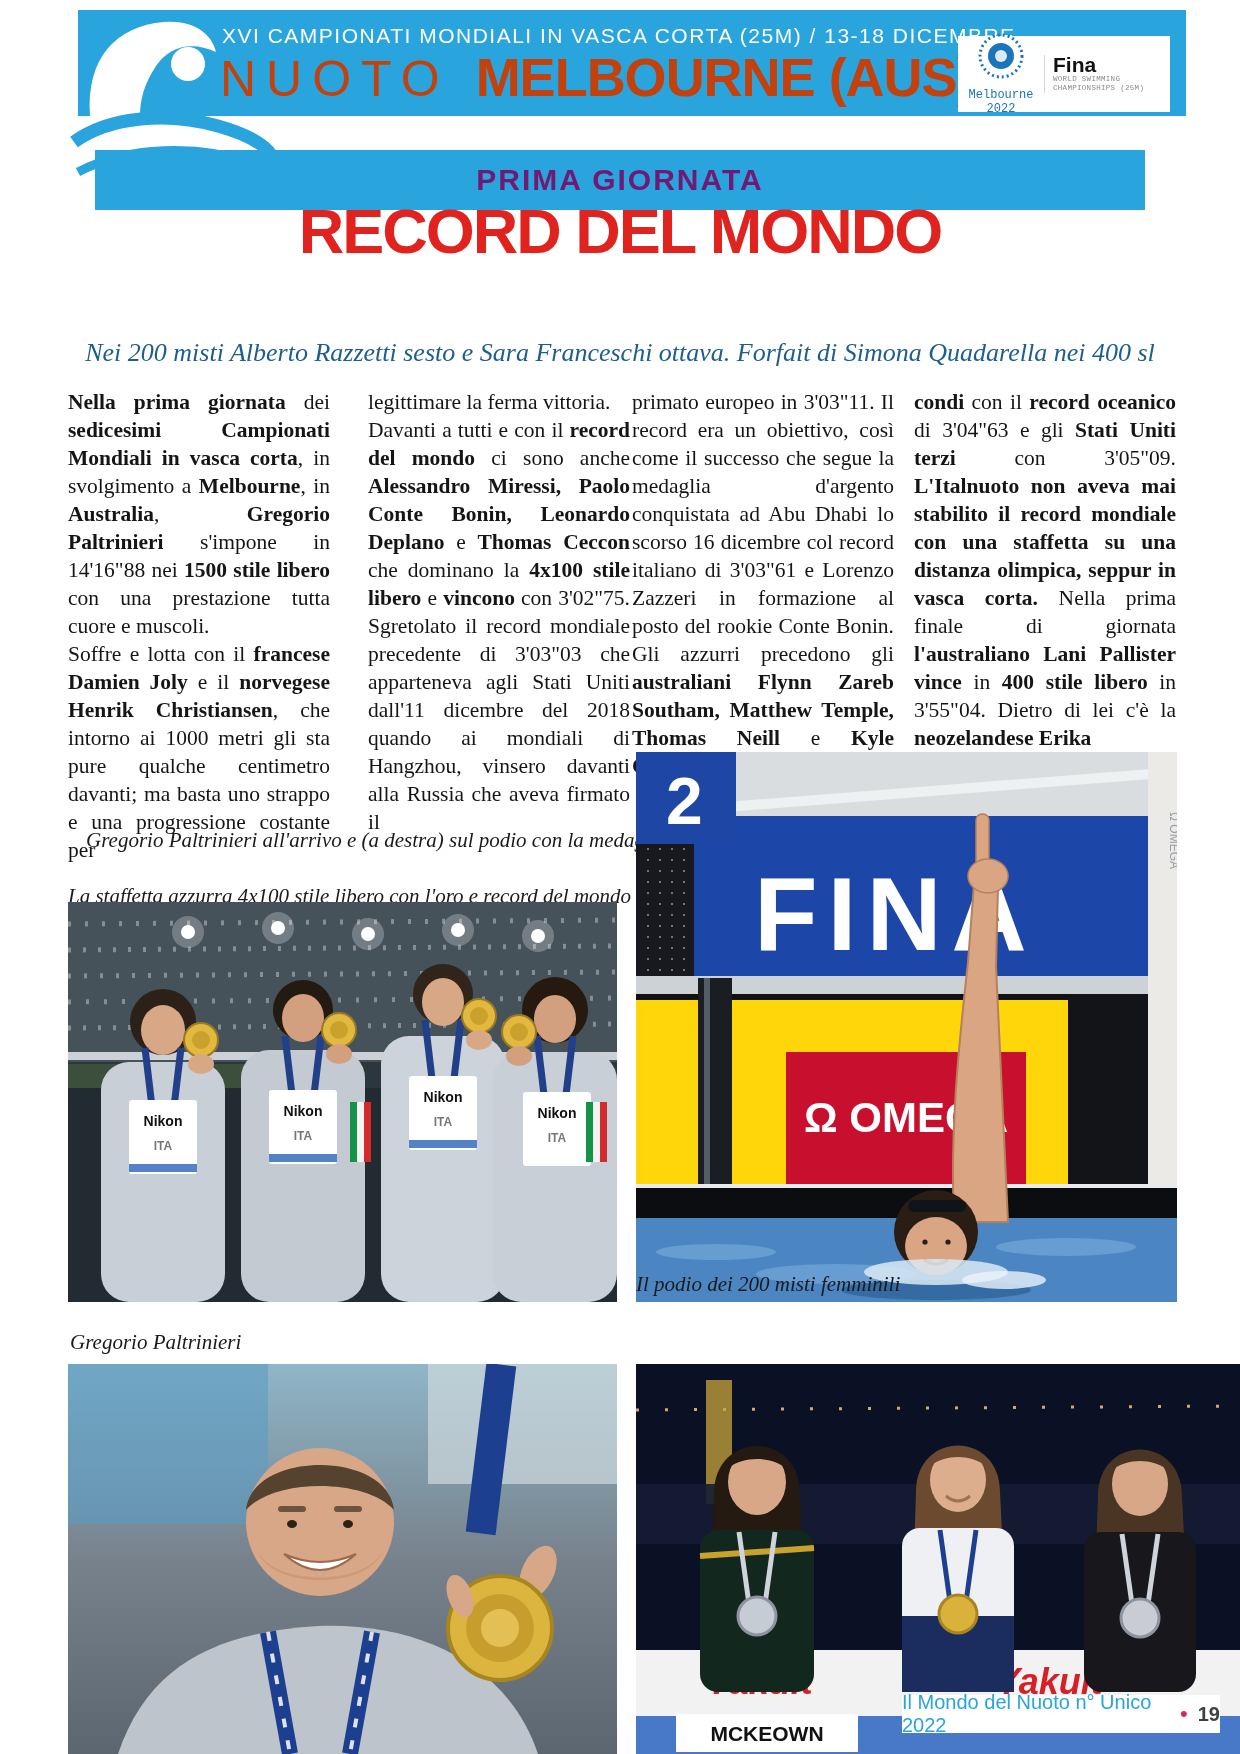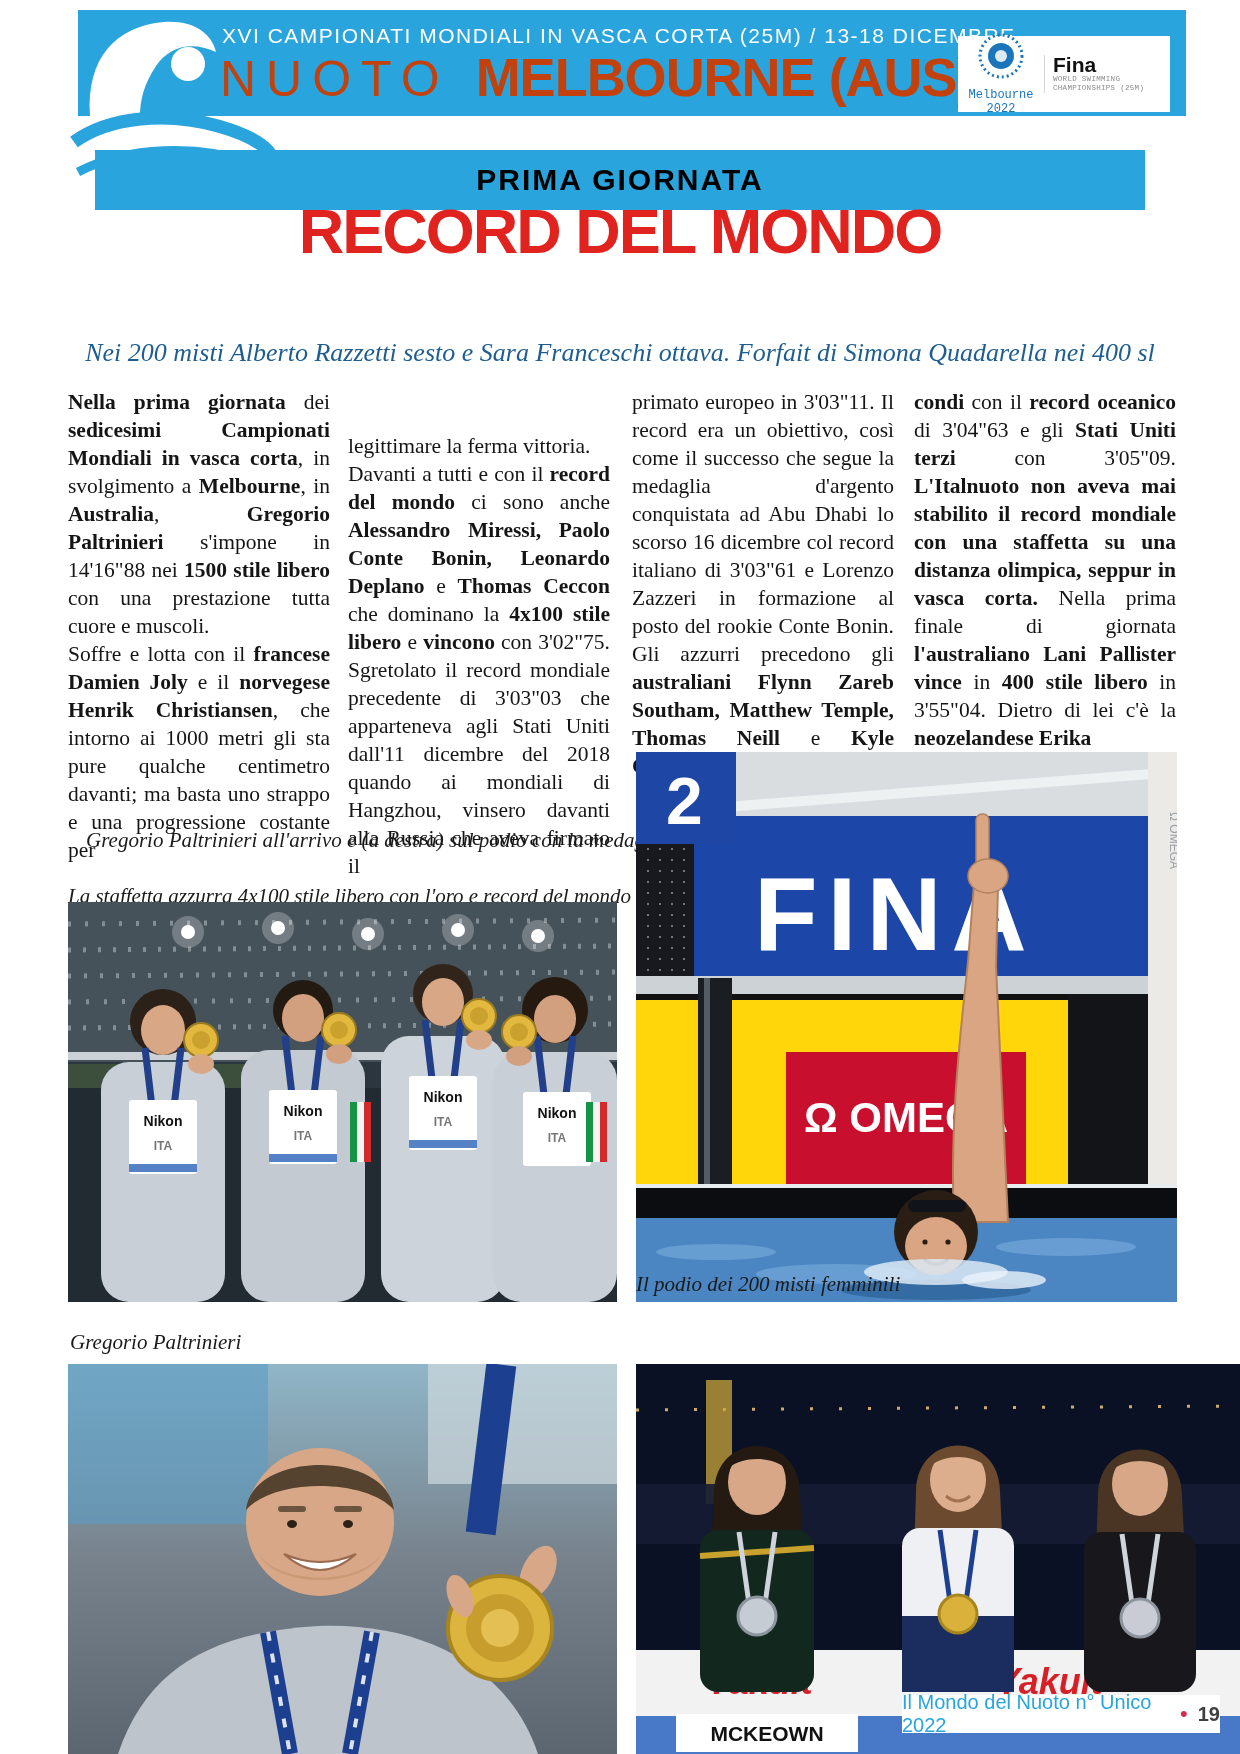--- a/index.html
+++ b/index.html
@@ -19,32 +19,32 @@
   .finabox{position:absolute;left:958px;top:36px;width:212px;height:76px;background:#fff;z-index:4;
            display:flex;align-items:center;padding:2px 6px;box-sizing:border-box;}
   .finabox .emb{width:74px;text-align:center;}
   .finabox .emb .ev{font-family:Liberation Mono, monospace;font-size:12px;color:#1b75bb;display:block;margin-top:5px;}
   .finabox .txt{border-left:1px solid #d5d5d5;padding-left:8px;margin-left:6px;}
   .finabox .brand{font-family:"Liberation Sans",sans-serif;font-weight:800;font-size:21px;color:#111;line-height:20px;}
   .finabox .sub{font-family:Liberation Mono, monospace;font-size:7.5px;color:#8a8a8a;line-height:9px;letter-spacing:.3px;}
 
   
   .daybanner{position:absolute;left:95px;top:150px;width:1050px;height:60px;background:#29a4dc;
-             display:flex;align-items:center;justify-content:center;color:#000000;
+             display:flex;align-items:center;justify-content:center;color:#701a75;
              font-family:"Liberation Sans",sans-serif;font-weight:700;font-size:30px;letter-spacing:2px;}
   .headline{position:absolute;left:30px;top:200px;width:1180px;text-align:center;color:#e0231f;
             font-family:"Liberation Sans",sans-serif;font-weight:800;font-size:63px;line-height:63px;letter-spacing:-2px;}
   .standfirst{position:absolute;left:40px;top:338px;width:1160px;text-align:center;color:#1d5d90;
               font-style:italic;font-size:26px;}
 
   
   .col{position:absolute;top:388px;width:262px;text-align:justify;color:#151515;
        font-size:21.5px;line-height:28px;}
   .col b{font-weight:700;}
-  .c1{left:68px;} .c2{left:348px;margin-top:44px;} .c3{left:632px;} .c4{left:914px;}
+  .c1{left:68px;} .c2{left:368px;} .c3{left:632px;} .c4{left:914px;}
 
   
   .cap{position:absolute;font-style:italic;font-size:21px;color:#1a1a1a;white-space:nowrap;}
 
   
   figure{margin:0;padding:0;position:absolute;overflow:hidden;}
   figure svg{display:block;}
 
   
   .footerbox{position:absolute;left:902px;top:1695px;width:318px;height:38px;background:#fff;z-index:9;

